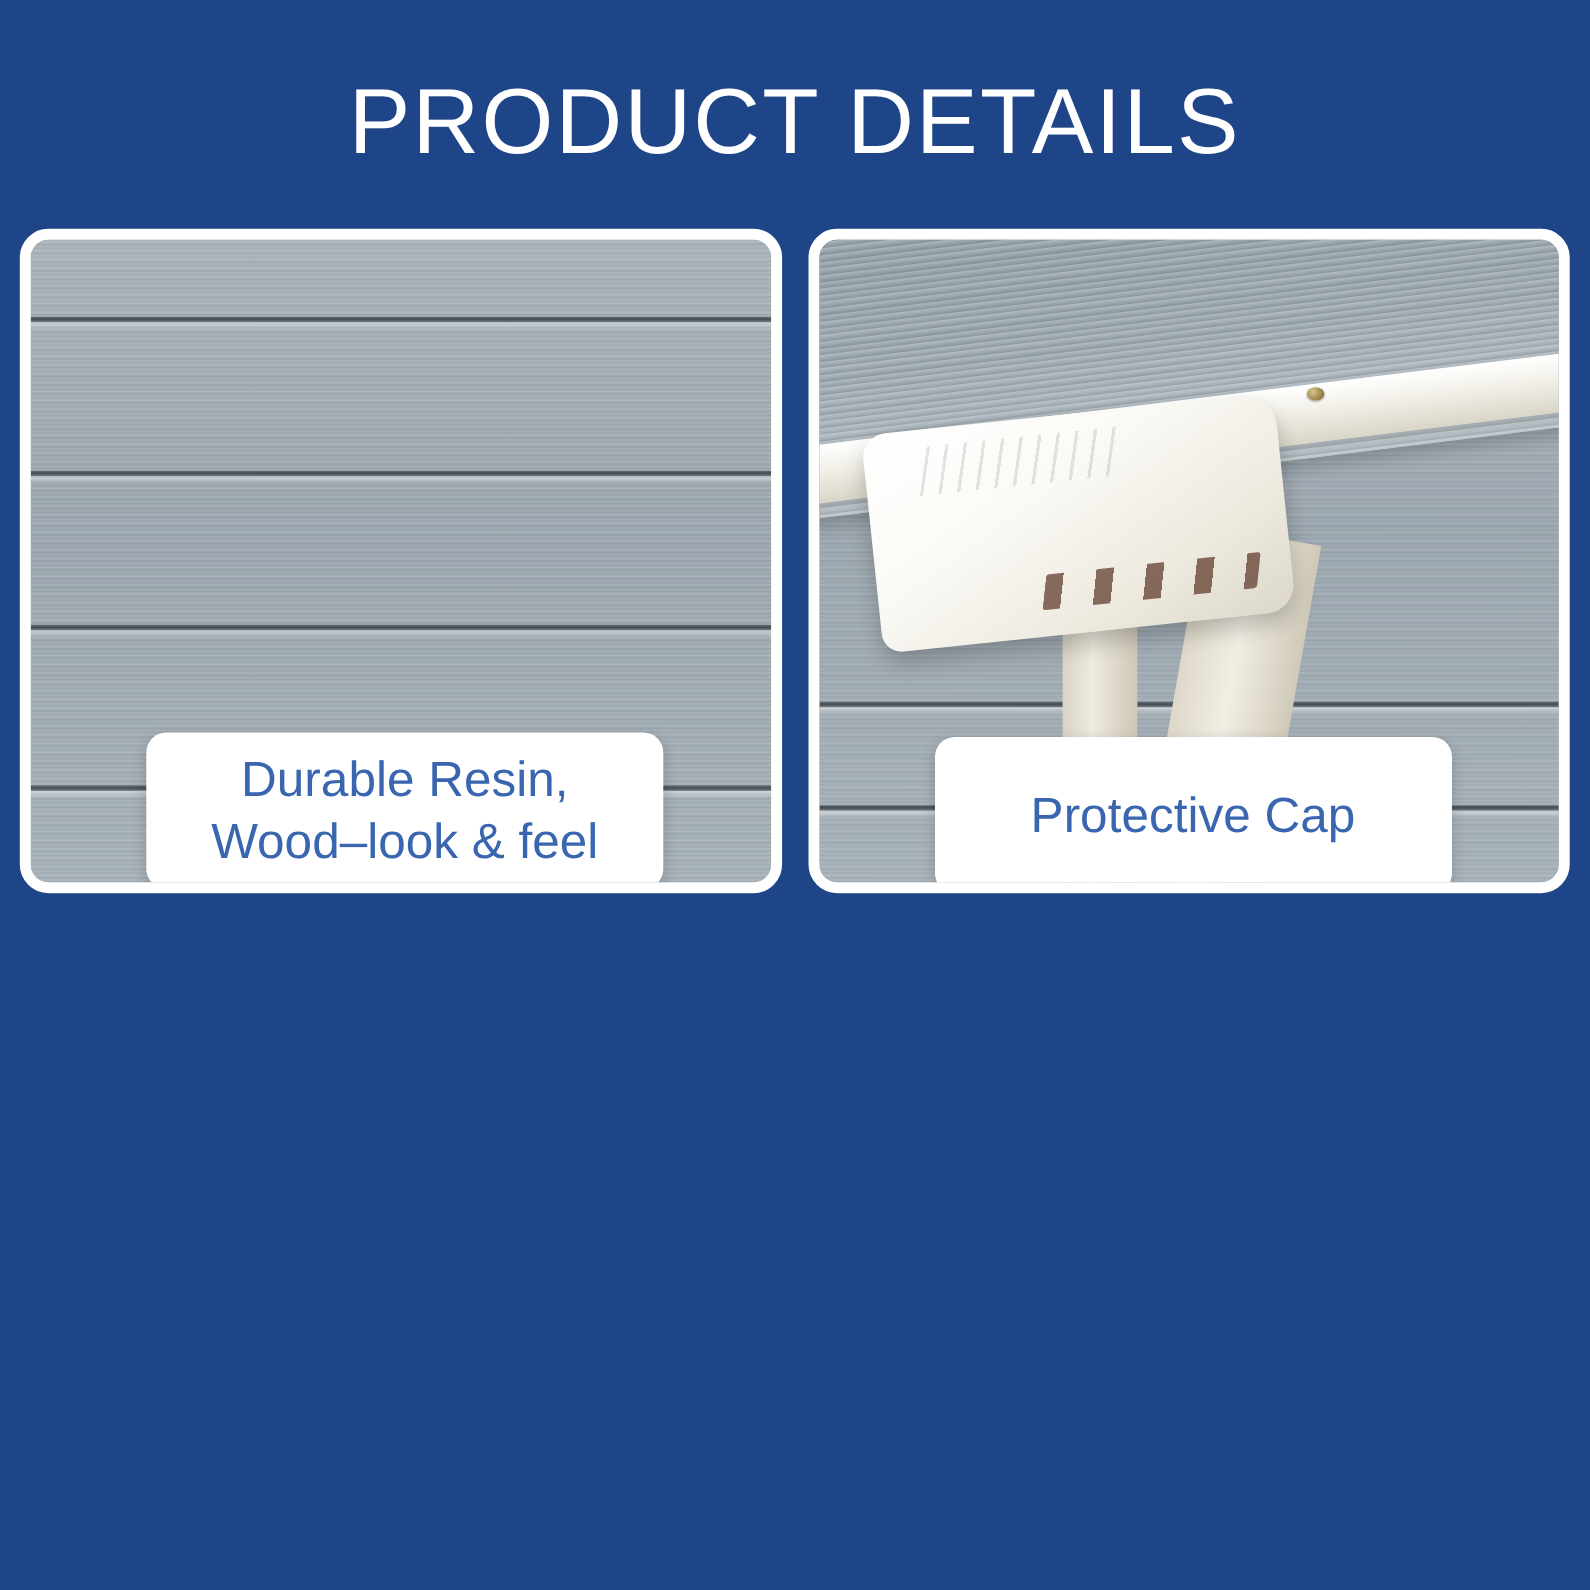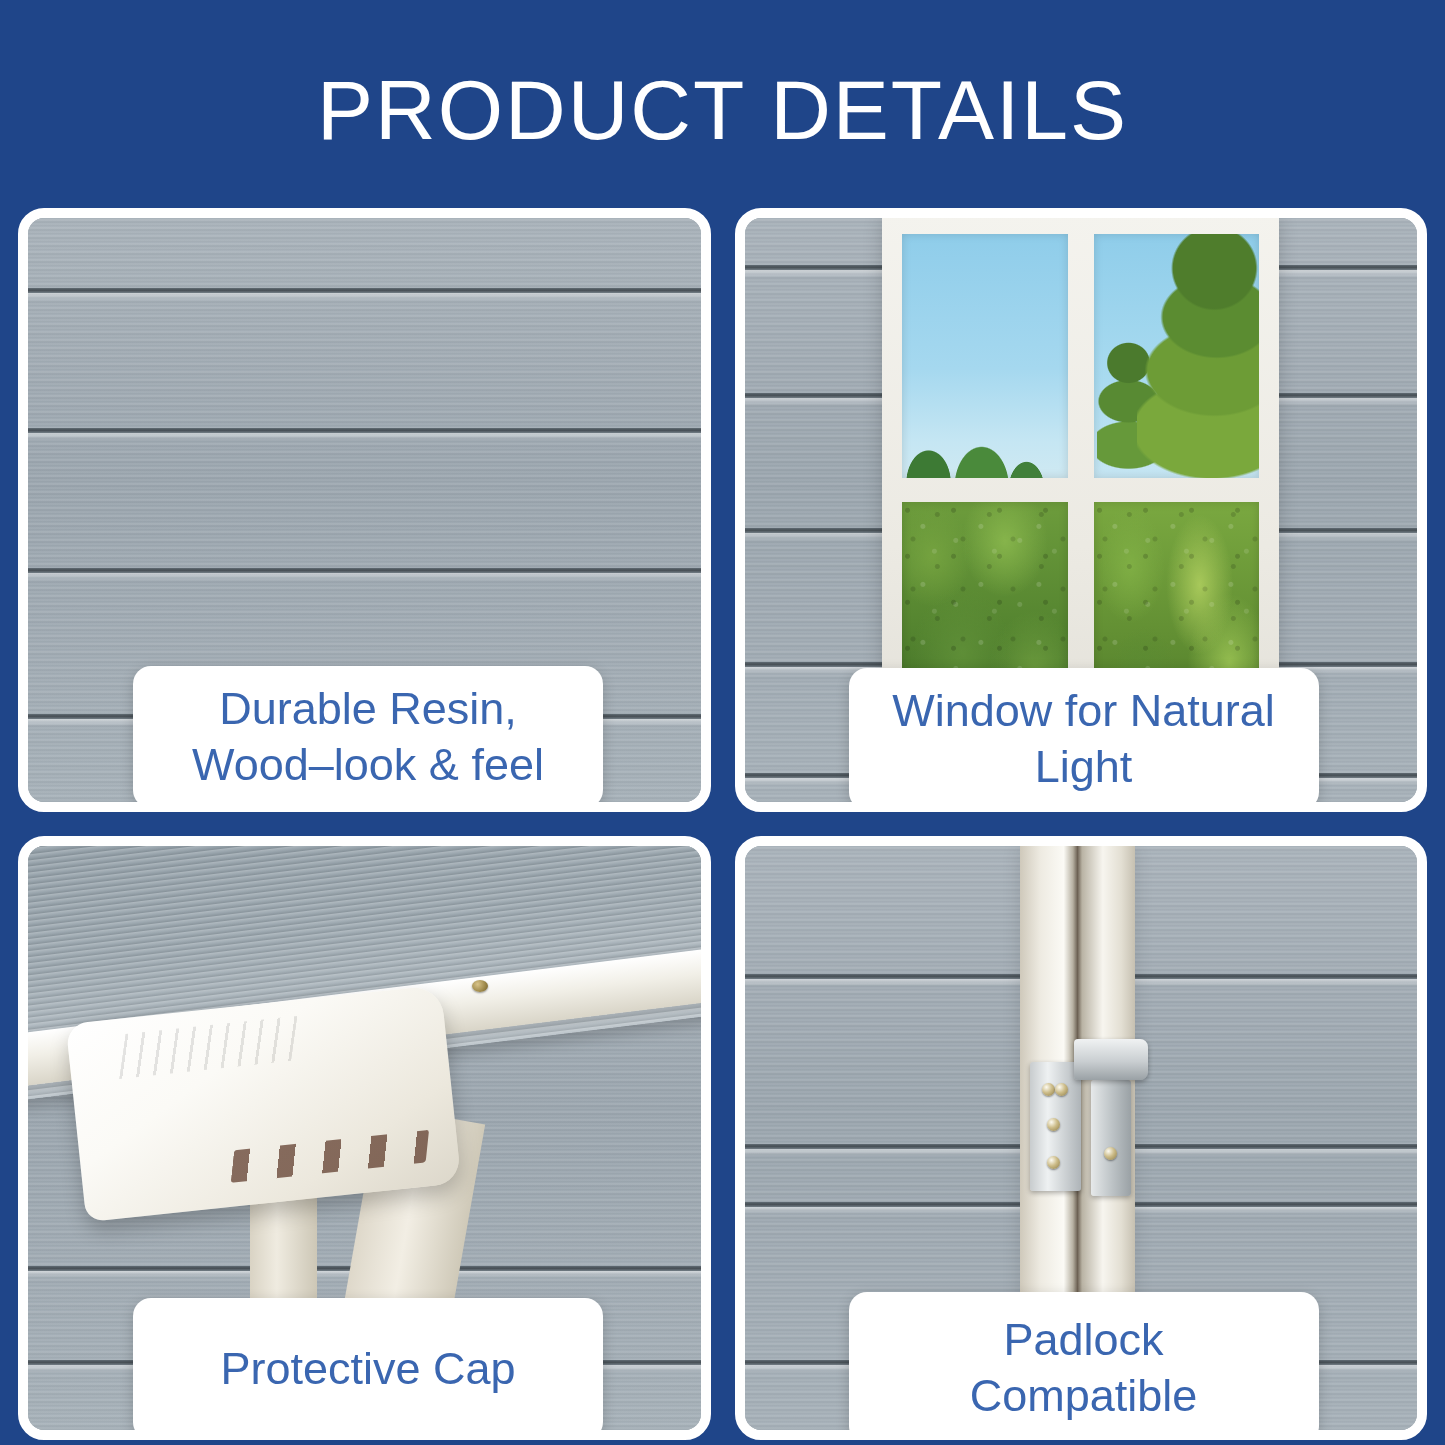--- a/index.html
+++ b/index.html
@@ -384,48 +384,20 @@
         <div class="siding"></div>
         <div class="seam" style="top:12%"></div>
         <div class="seam" style="top:36%"></div>
         <div class="seam" style="top:60%"></div>
         <div class="seam" style="top:85%"></div>
       </div>
       <div class="caption caption-1">Durable Resin,
 Wood–look &amp; feel</div>
     </div>
 
-    <div class="panel">
-      <div class="panel-media">
-        <div class="siding"></div>
-        <div class="seam" style="top:8%"></div>
-        <div class="seam" style="top:30%"></div>
-        <div class="seam" style="top:53%"></div>
-        <div class="seam" style="top:76%"></div>
-        <div class="seam" style="top:95%"></div>
-
-        <div class="window-frame">
-          <div class="pane pane-sky">
-            <div class="treeline"></div>
-          </div>
-          <div class="pane pane-conifer-top">
-            <div class="conifer-small"></div>
-            <div class="conifer"></div>
-          </div>
-          <div class="pane pane-foliage-left">
-            <div class="leafy-noise"></div>
-          </div>
-          <div class="pane pane-foliage-right">
-            <div class="leafy-noise"></div>
-          </div>
-        </div>
-      </div>
-      <div class="caption caption-2">Window for Natural
-Light</div>
-    </div>
 
     <div class="panel">
       <div class="panel-media">
         <div class="siding"></div>
         <div class="seam" style="top:72%"></div>
         <div class="seam" style="top:88%"></div>
 
         <div class="roof-slab"></div>
         <div class="roof-edge-trim"></div>
         <div class="beam-diagonal"></div>
@@ -433,38 +405,15 @@
 
         <div class="cap-body">
           <div class="cap-ribs"></div>
           <div class="cap-vents"></div>
         </div>
         <div class="cap-screw"></div>
       </div>
       <div class="caption caption-3">Protective Cap</div>
     </div>
 
-    <div class="panel">
-      <div class="panel-media">
-        <div class="siding"></div>
-        <div class="seam" style="top:22%"></div>
-        <div class="seam" style="top:51%"></div>
-        <div class="seam" style="top:61%"></div>
-        <div class="seam" style="top:88%"></div>
-
-        <div class="door-jamb"></div>
-
-        <div class="hasp-staple"></div>
-        <div class="hasp-plate"></div>
-        <div class="hasp-arm"></div>
-
-        <div class="screw-dot" style="left:44.3%; top:40.5%"></div>
-        <div class="screw-dot" style="left:46.1%; top:40.5%"></div>
-        <div class="screw-dot" style="left:45.0%; top:46.5%"></div>
-        <div class="screw-dot" style="left:45.0%; top:53.0%"></div>
-        <div class="screw-dot" style="left:53.4%; top:51.5%"></div>
-      </div>
-      <div class="caption caption-4">Padlock
-Compatible</div>
-    </div>
 
   </div>
 </div>
 
 </body></html>

